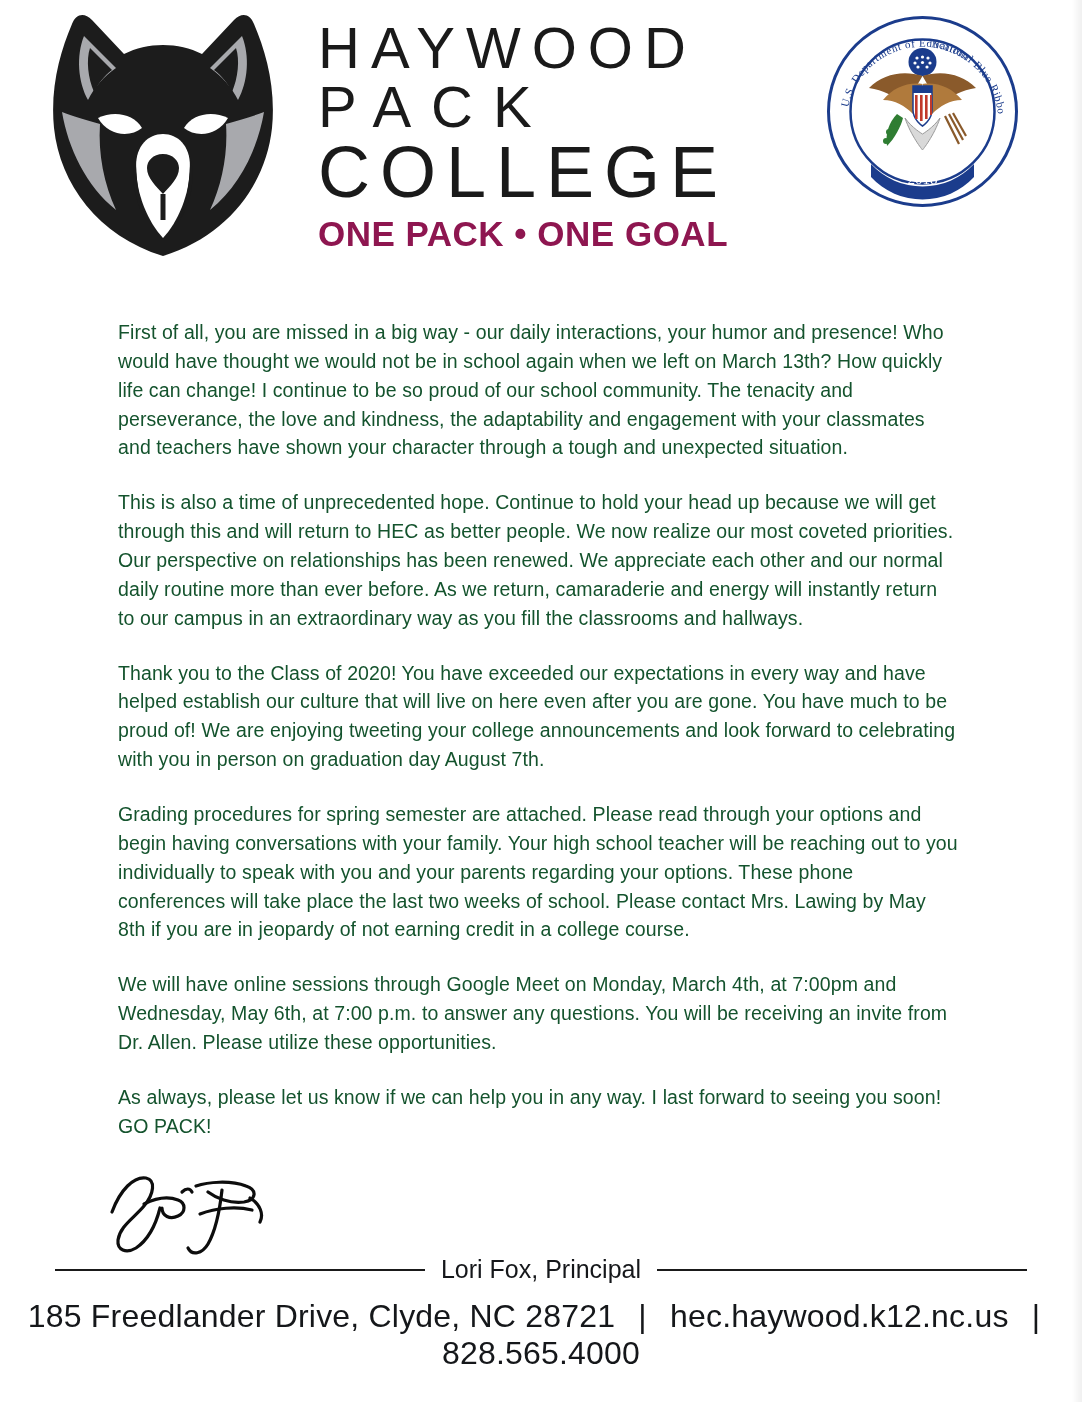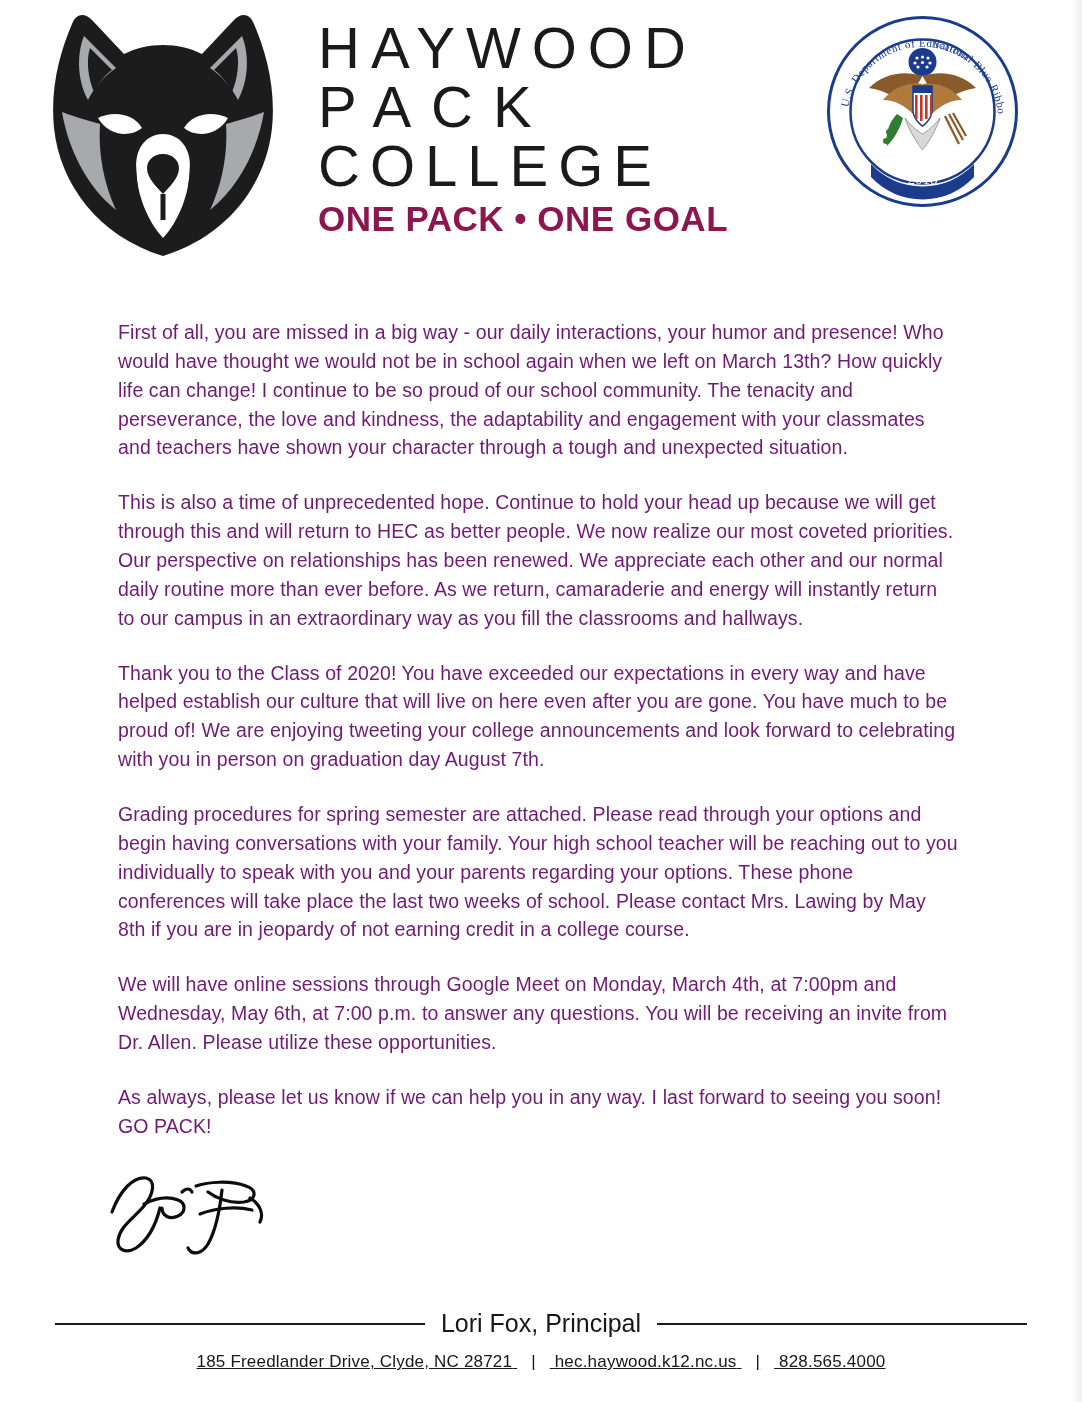--- a/index.html
+++ b/index.html
@@ -38,21 +38,21 @@
     width: 470px;
   }
   .school-name .line {
     font-family: "Liberation Sans", sans-serif;
     font-weight: 400;
     color: #1a1a1a;
     line-height: 1.02;
   }
   .school-name .l1 { font-size: 58px; letter-spacing: 11px; }
   .school-name .l2 { font-size: 58px; letter-spacing: 20px; }
-  .school-name .l3 { font-size: 58px; letter-spacing: 10px; }
+  .school-name .l3 { font-size: 72px; letter-spacing: 10px; }
   .school-name .tagline {
     margin-top: 4px;
     font-size: 35px;
     font-weight: bold;
     color: #8e1650;
     letter-spacing: 0.5px;
   }
 
   .ribbon-seal {
     position: absolute;
@@ -66,21 +66,21 @@
   .letter-body {
     position: absolute;
     left: 118px;
     top: 318px;
     width: 840px;
   }
   .letter-body p {
     margin: 0 0 26px 0;
     font-size: 19.5px;
     line-height: 1.48;
-    color: #701a75;
+    color: #14532d;
     letter-spacing: 0.1px;
   }
 
   .signature {
     position: absolute;
     left: 104px;
     top: 1168px;
     width: 180px;
     height: 92px;
   }
@@ -88,41 +88,40 @@
   
   .footer {
     position: absolute;
     left: 0;
     bottom: 30px;
     width: 100%;
   }
   .footer-name-row {
     display: flex;
     align-items: center;
-    justify-content: flex-start;
+    justify-content: flex-end;
     padding: 0 55px;
     margin-bottom: 14px;
   }
   .rule {
     flex: 1 1 auto;
     height: 2px;
     background: #1a1a1a;
   }
   .footer-name {
     font-size: 25px;
     color: #15171a;
     padding: 0 16px;
     white-space: nowrap;
   }
   .footer-contact {
     text-align: center;
-    font-size: 17px;
+    font-size: 32px;
     color: #15171a;
     letter-spacing: 0.2px;
-    text-decoration: underline;
   }
   .footer-contact .sep { padding: 0 14px; }
 
   
   .scan-edge-right {
     position: absolute;
     top: 0; right: 0;
     width: 10px; height: 100%;
     background: linear-gradient(to right, rgba(0,0,0,0.0), rgba(0,0,0,0.06));
     pointer-events: none;

